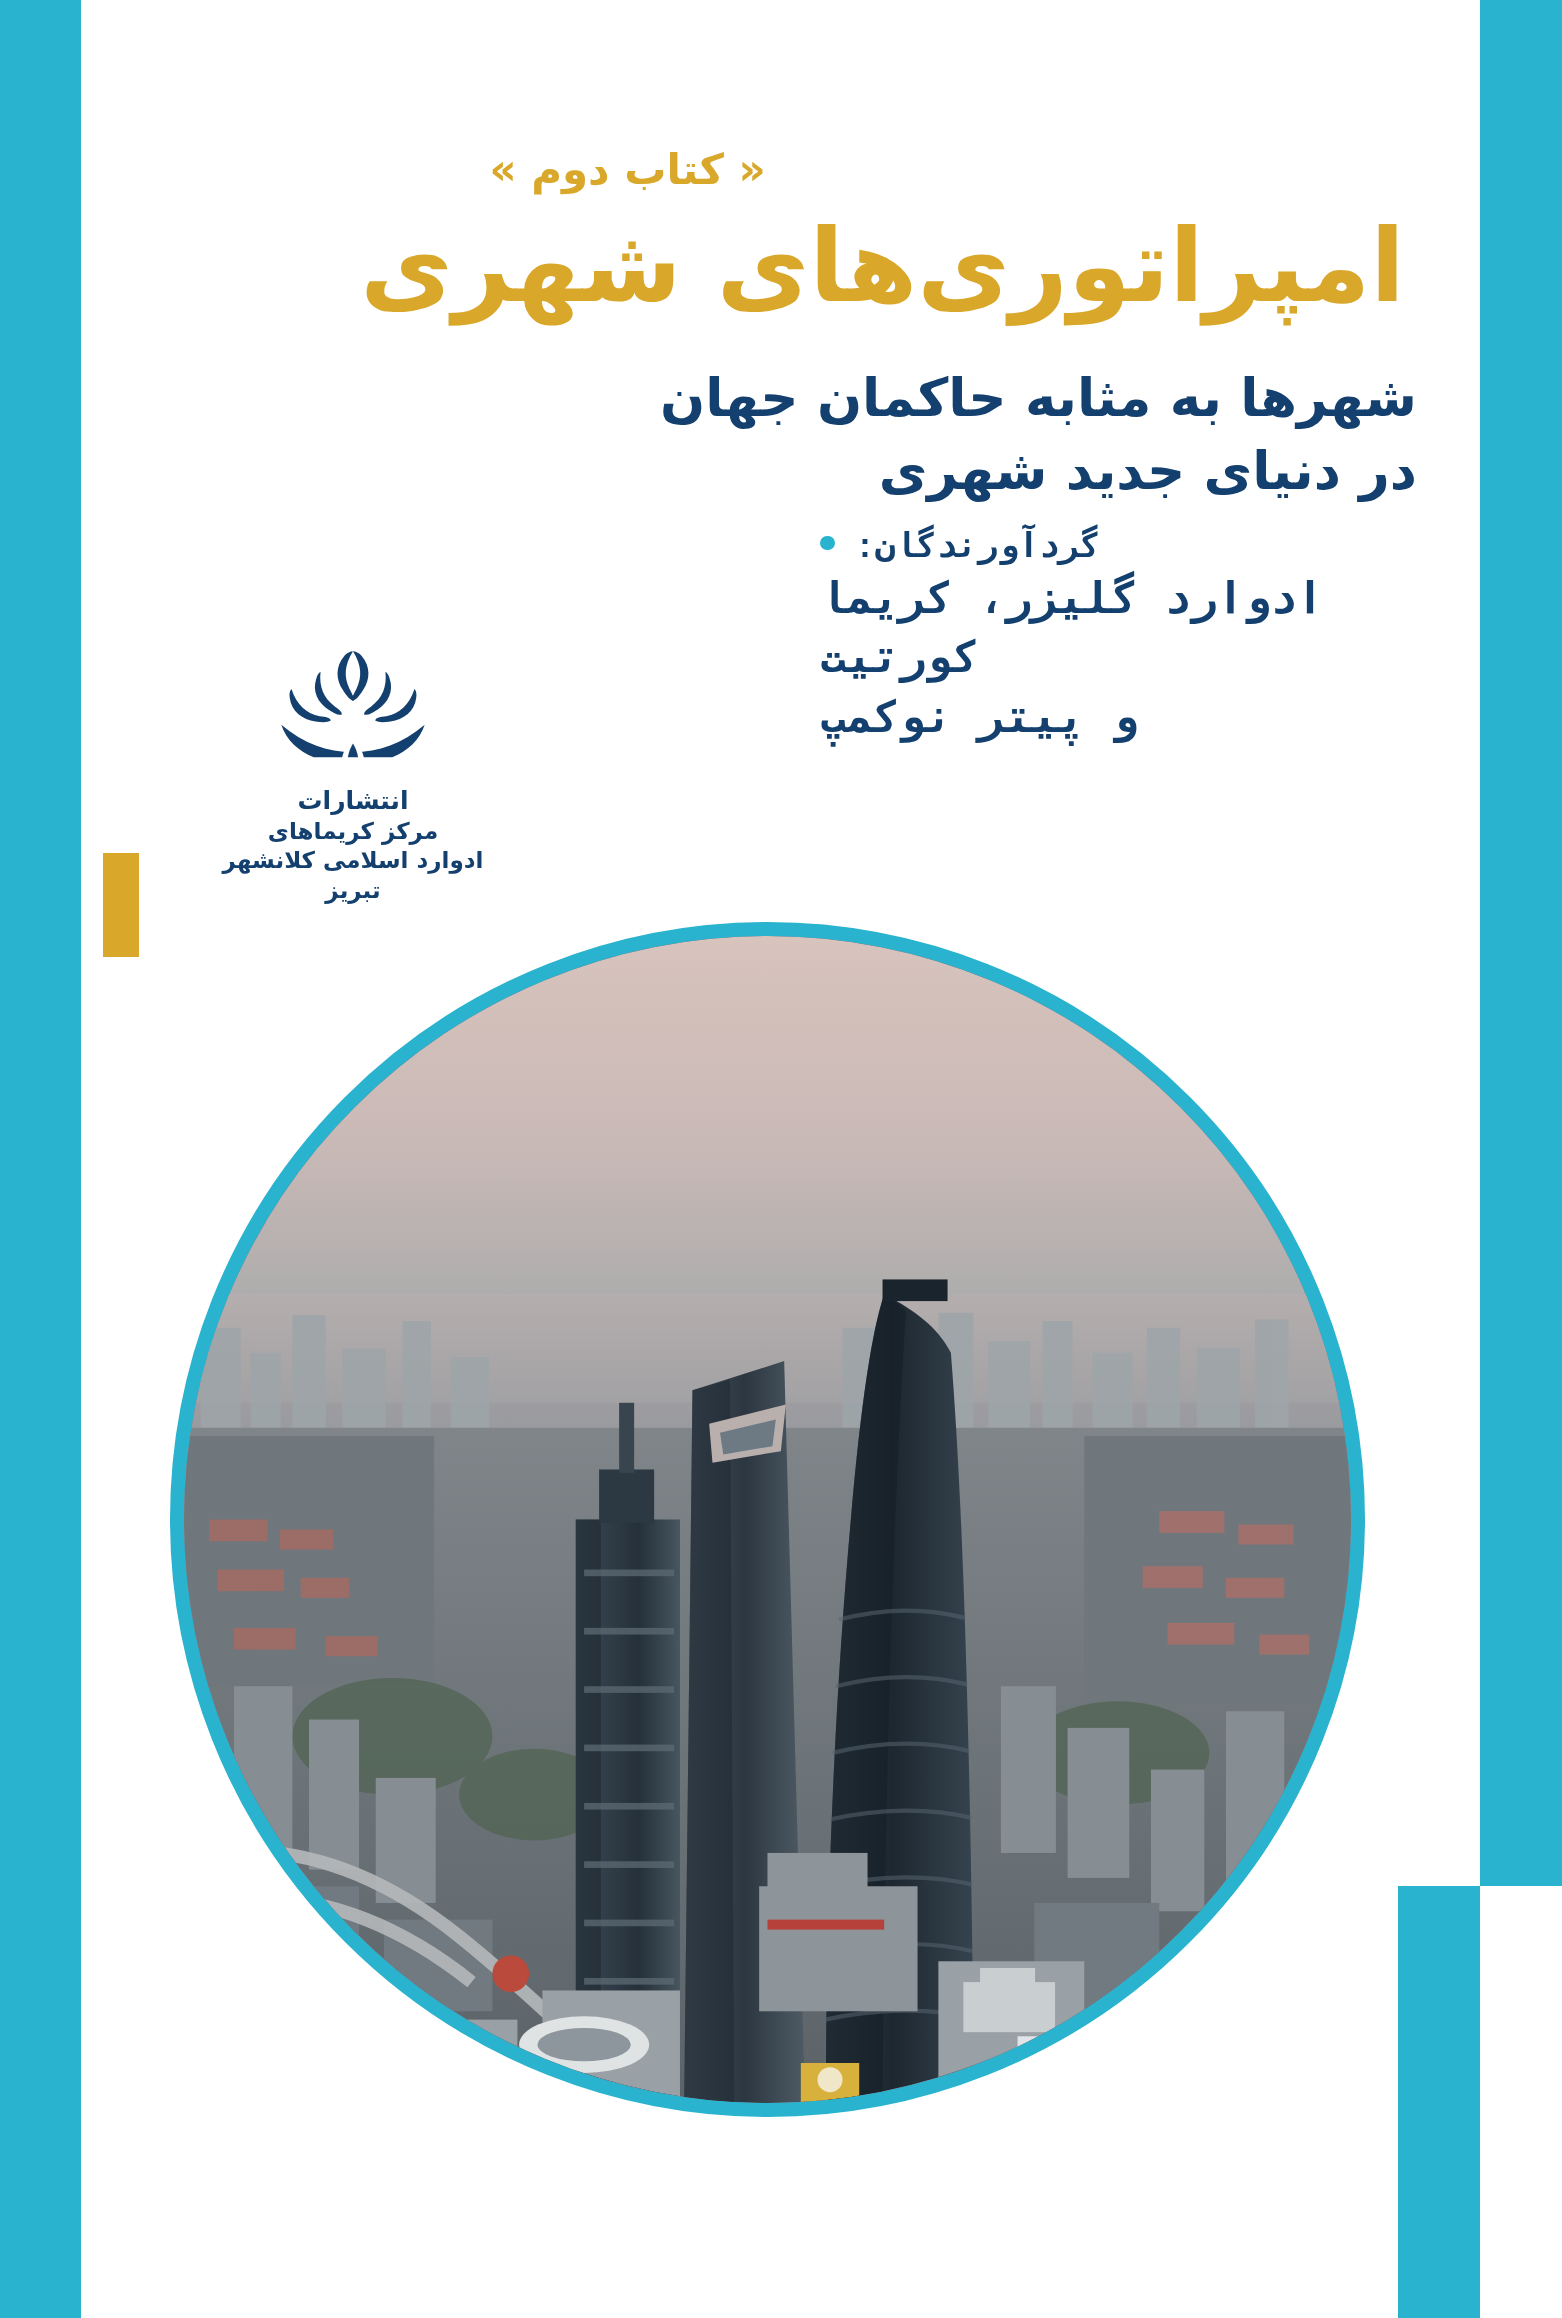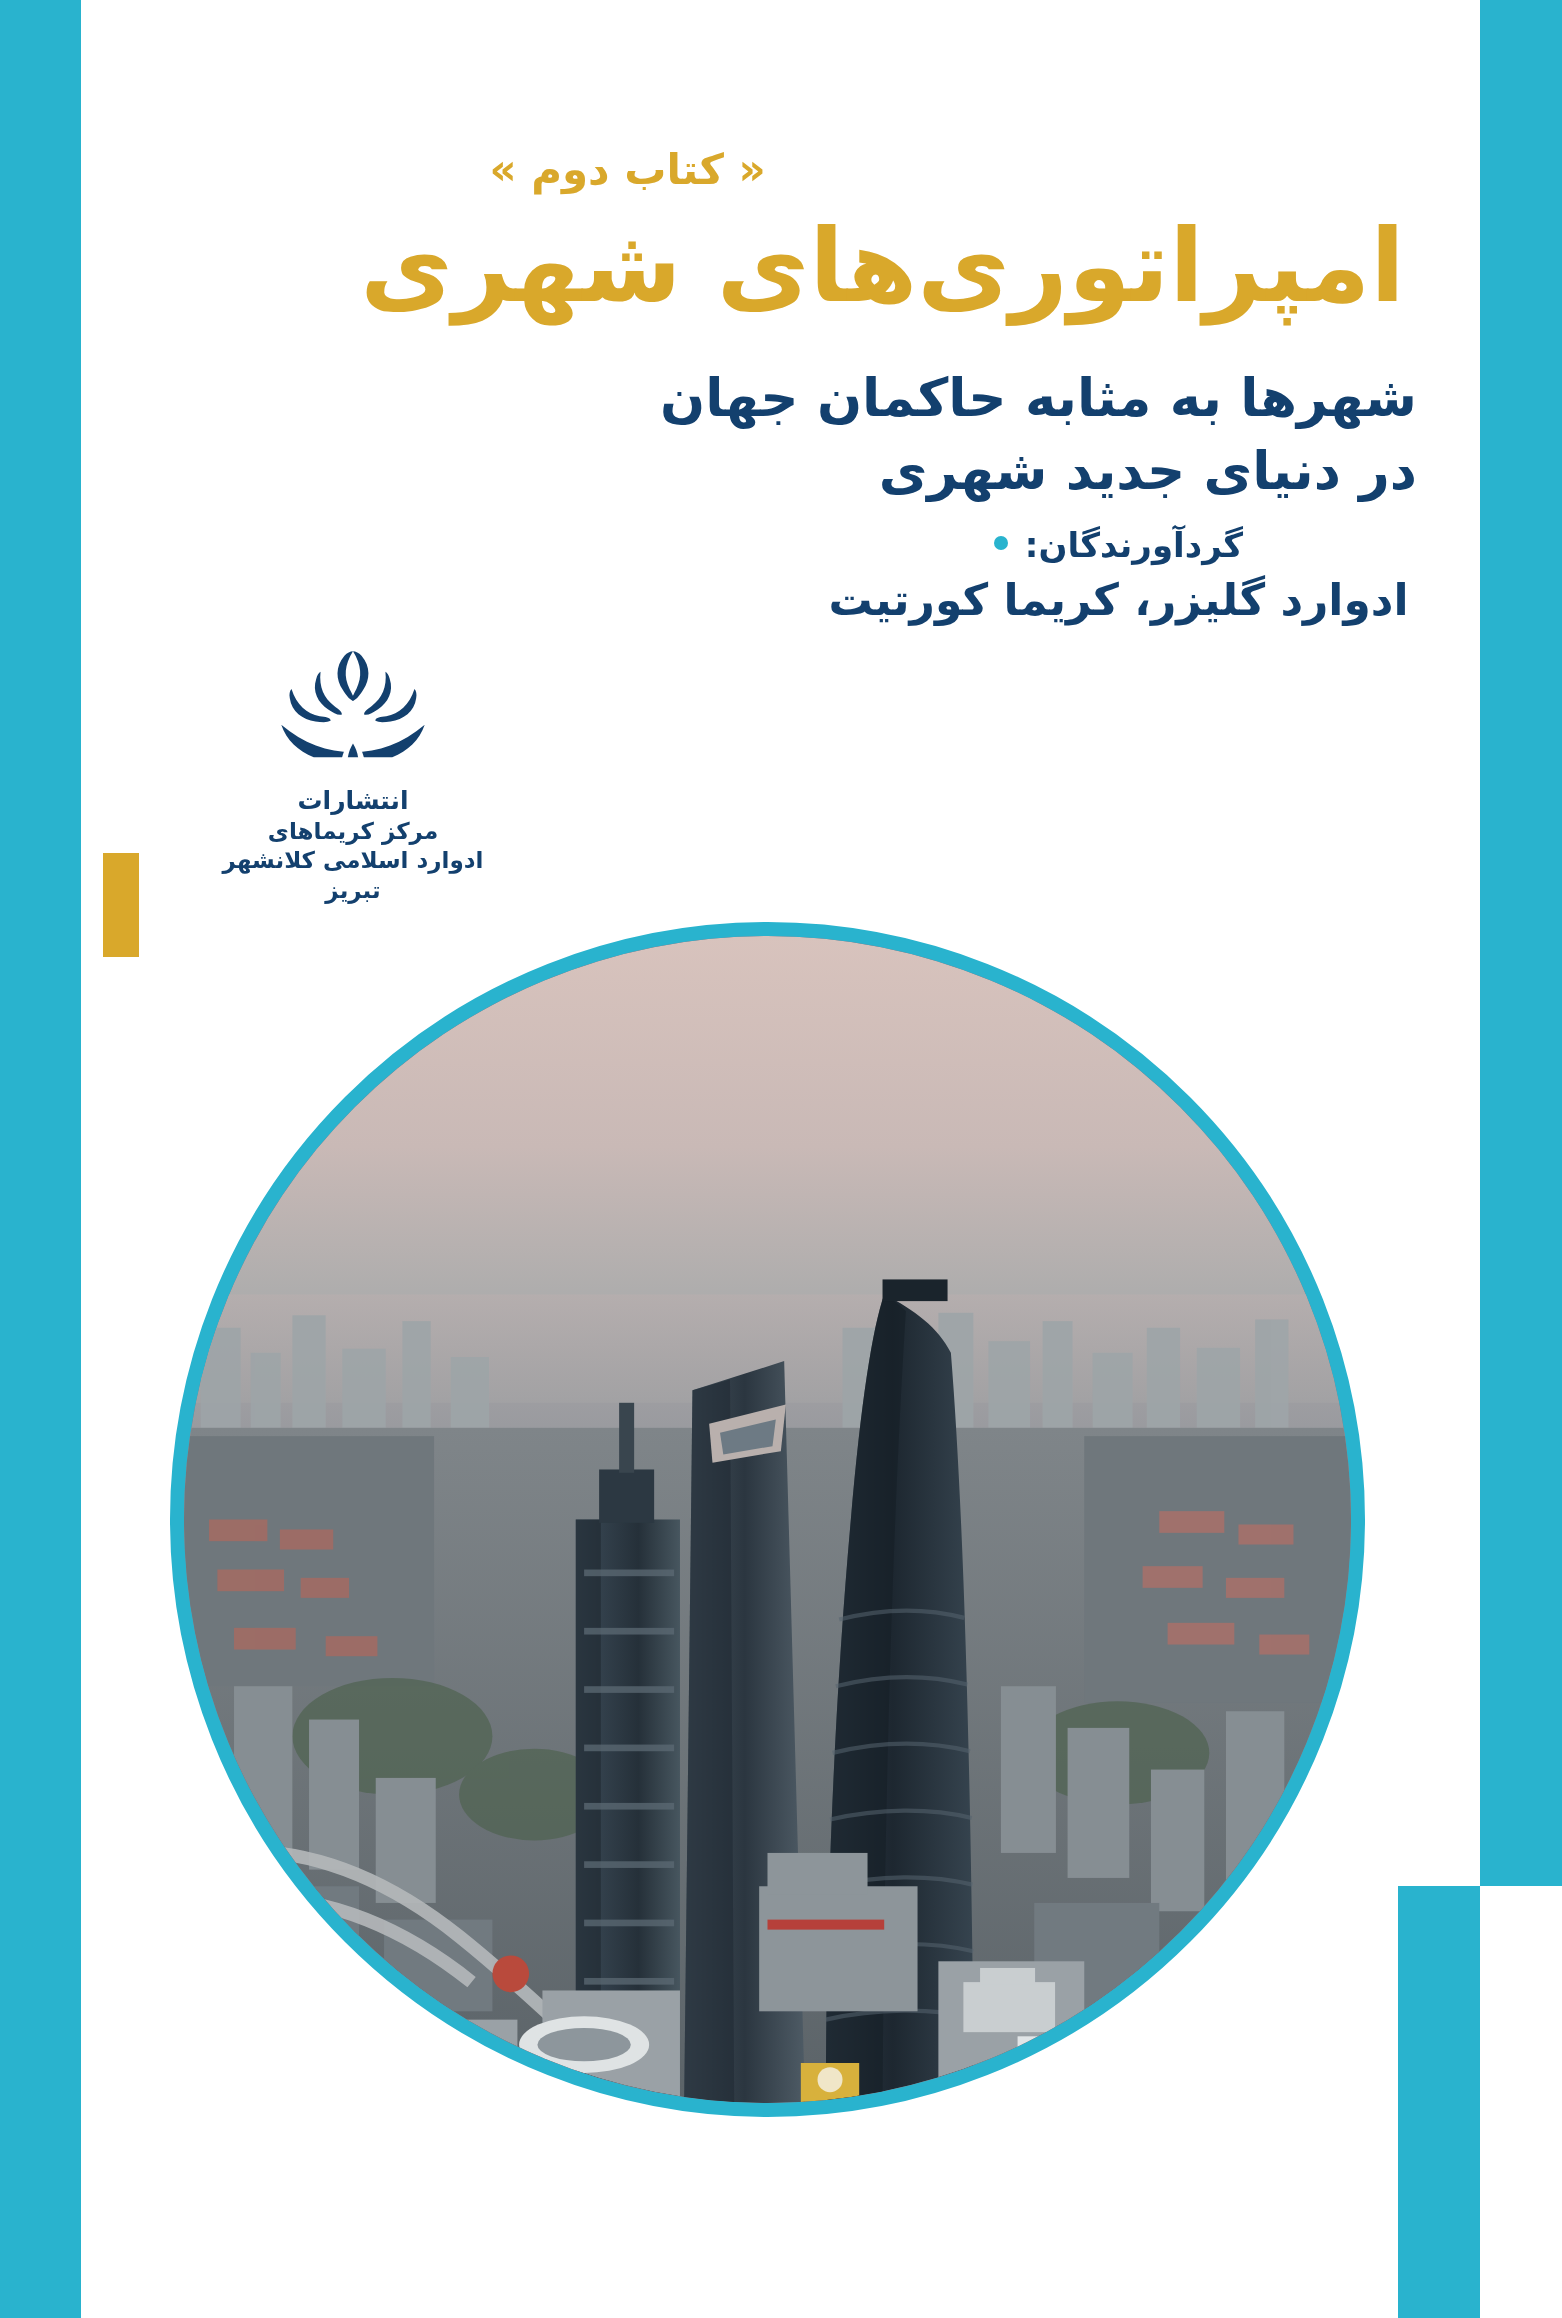--- a/index.html
+++ b/index.html
@@ -114,22 +114,23 @@
   .book-subtitle .line {
     display: block;
   }
 
   
   .credits {
     position: absolute;
     right: 145px;
     top: 525px;
     width: 597px;
-    text-align: center;
+    text-align: left;
     color: var(--navy, #13406E);
+    font-family: Liberation Mono, monospace;
   }
   .credit-group { margin-bottom: 22px; }
   .credit-label {
     font-size: 34px;
     font-weight: bold;
     letter-spacing: -0.9px;
     display: inline-block;
   }
   .credit-dot {
     display: inline-block;
@@ -216,20 +217,21 @@
   </div>
 
   <div class="credits">
     <div class="credit-group">
       <div>
         <span class="credit-label">گردآورندگان:</span>
         <span class="credit-dot"></span>
       </div>
       <div class="credit-value">
         <span class="line">ادوارد گلیزر، کریما کورتیت</span>
+        <span class="line">و پیتر نوکمپ</span>
       </div>
     </div>
   </div>
 
   <div class="publisher">
     <div class="publisher-mark">
       <svg viewBox="0 0 260 170" xmlns="http://www.w3.org/2000/svg">
         <g fill="#13406E">
 
           <path d="M130 18c-10 16-11 30-4 44 3 6 6 10 4 14-5-2-8-7-12-13-8-12-9-27 2-40 3-3 7-5 10-5z"></path>

